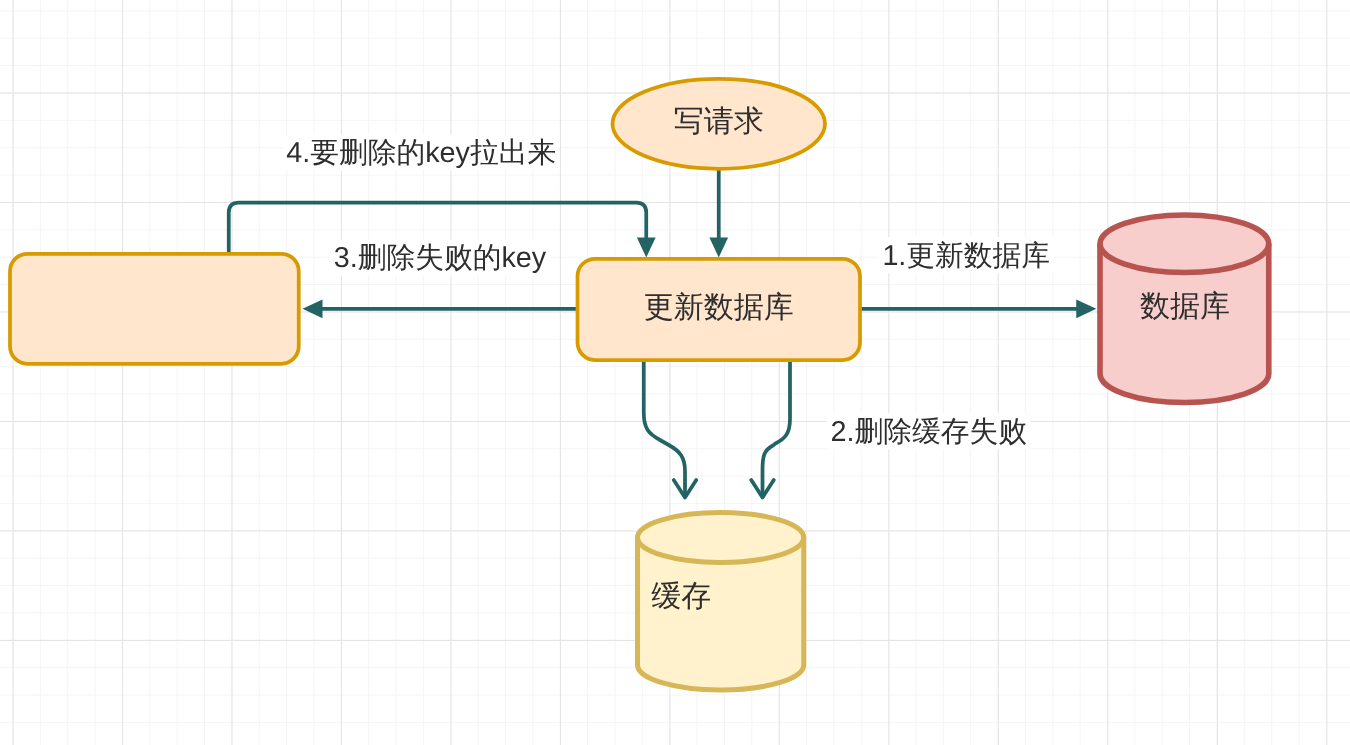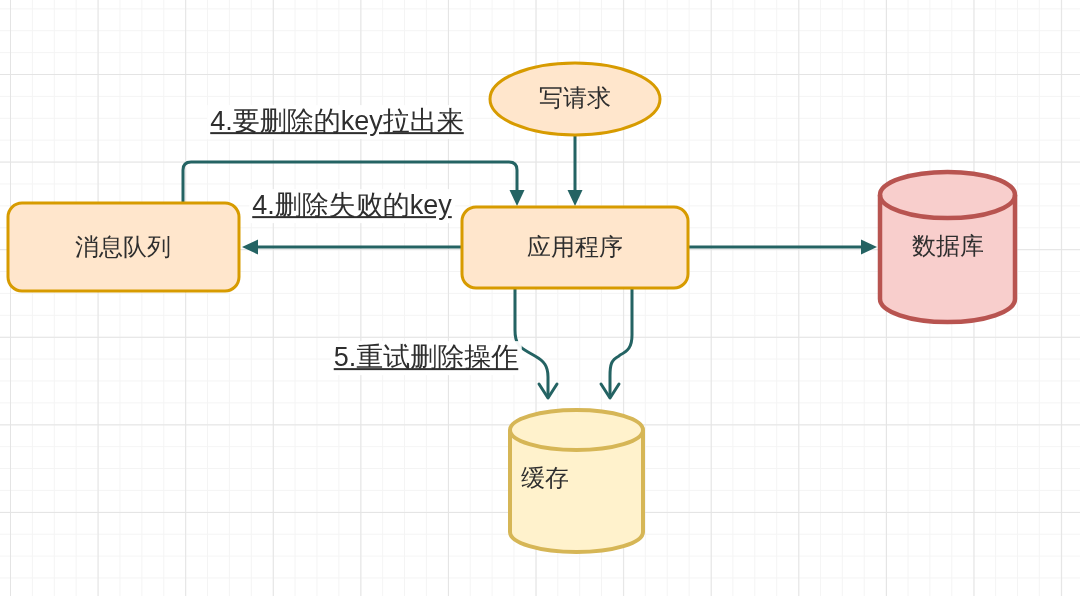--- a/index.html
+++ b/index.html
@@ -32,25 +32,24 @@
     transform: translate(-50%, -50%);
     white-space: nowrap;
     color: #2e2e2e;
     text-align: center;
   }
   .node-label {
     font-size: 24px;
     line-height: 1.2;
   }
   .edge-label {
-    font-size: 27px;
+    font-size: 23px;
     line-height: 1.25;
     background: rgba(255,255,255,0.95);
     padding: 0 3px;
-    text-decoration: underline;
   }
 </style>
 </head>
 <body>
 
 <div class="canvas">
 
   <svg class="diagram-svg" viewBox="0 0 1080 596">
 
     <g stroke-width="3" stroke-linecap="round" stroke-linejoin="round" stroke="#246363" fill="#246363">
@@ -86,29 +85,29 @@
     </g>
 
     <g stroke-width="4" stroke-linejoin="round" fill="#FFF2CC" stroke="#D6B656">
       <path d="M510,430 a66.5,20 0 0 1 133,0 l0,102 a66.5,20 0 0 1 -133,0 z"></path>
       <path d="M510,430 a66.5,20 0 0 0 133,0" fill="none"></path>
     </g>
   </svg>
 
   <div class="label node-label" style="left:575px; top:98px">写请求</div>
 
-  <div class="label node-label" style="left:123px; top:247px">消息队列</div>
 
-  <div class="label node-label" style="left:575px; top:247px">应用程序</div>
+  <div class="label node-label" style="left:575px; top:247px">更新数据库</div>
 
   <div class="label node-label" style="left:948px; top:246px">数据库</div>
 
   <div class="label node-label" style="left:545px; top:478px">缓存</div>
 
+  <div class="label edge-label" style="left:773px; top:204px">1.更新数据库</div>
 
+  <div class="label edge-label" style="left:743px; top:345px">2.删除缓存失败</div>
 
-  <div class="label edge-label" style="left:352px; top:206px">4.删除失败的key</div>
+  <div class="label edge-label" style="left:352px; top:206px">3.删除失败的key</div>
 
   <div class="label edge-label" style="left:337px; top:122px">4.要删除的key拉出来</div>
 
-  <div class="label edge-label" style="left:426px; top:358px">5.重试删除操作</div>
 
 </div>
 
 </body></html>

